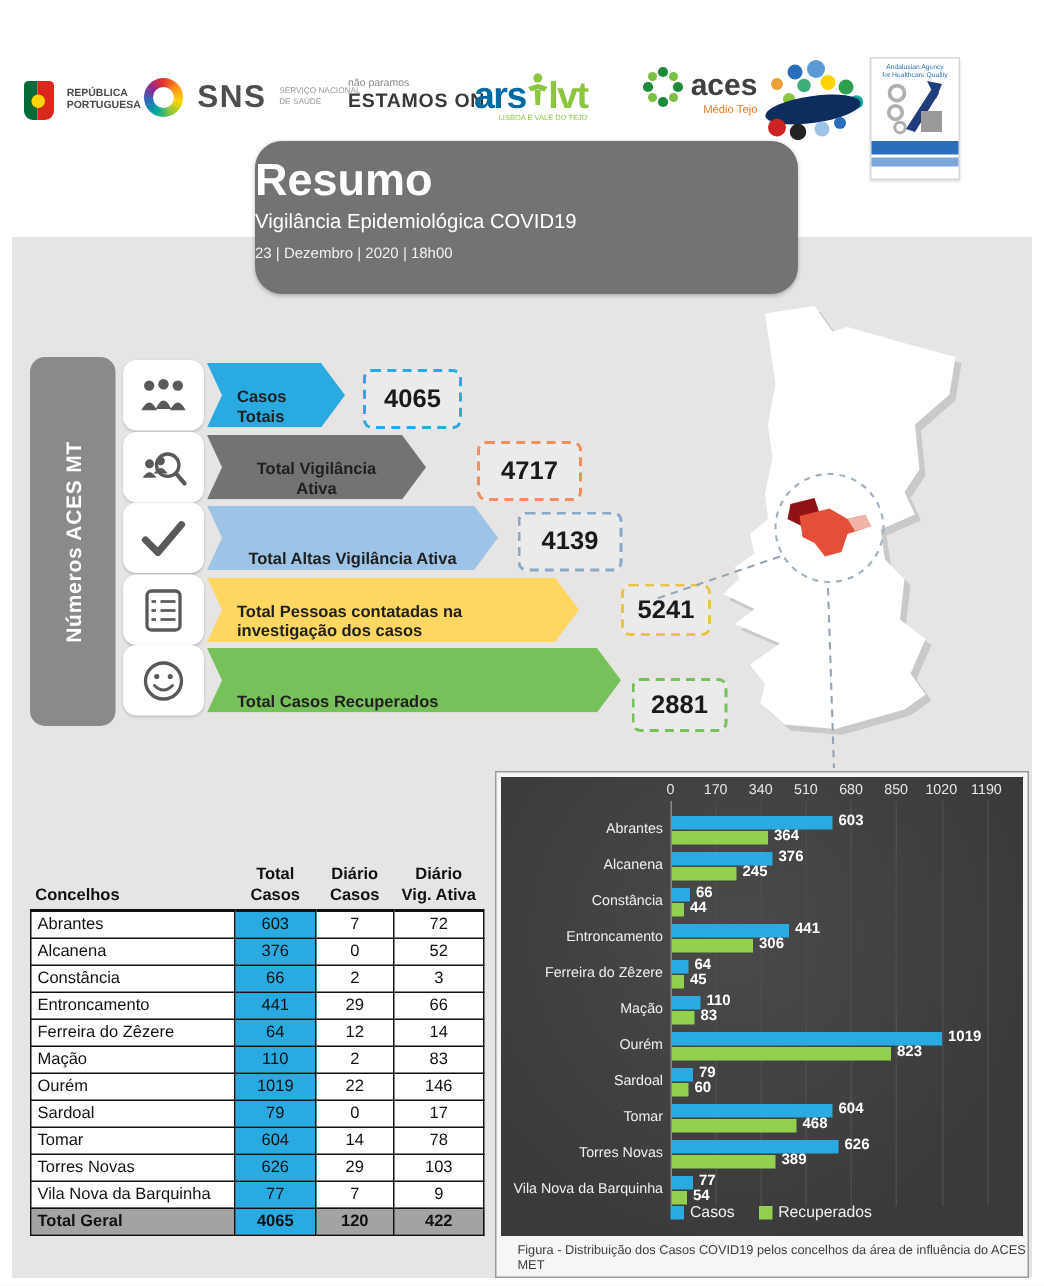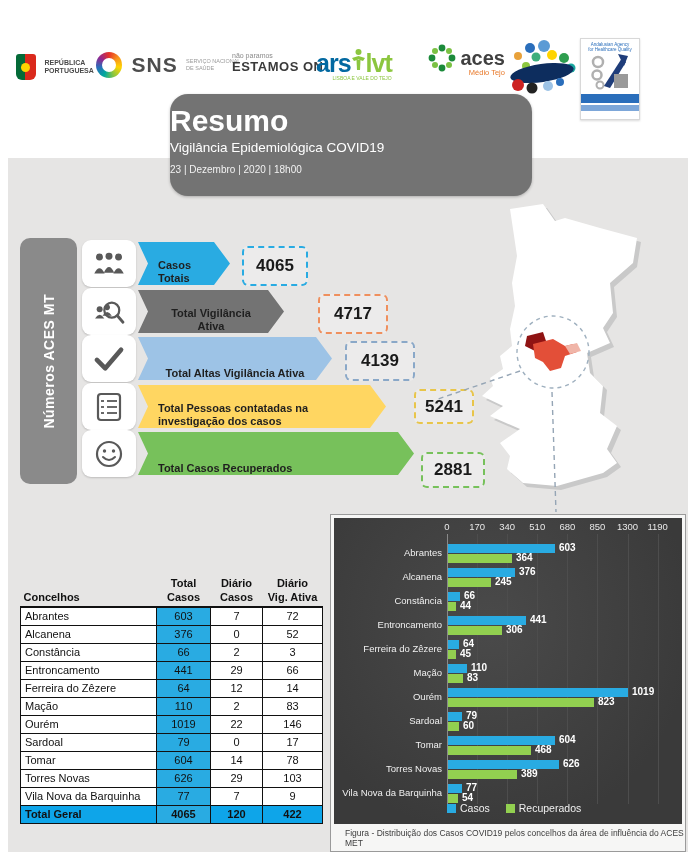--- a/index.html
+++ b/index.html
@@ -65,21 +65,21 @@
   
   .quadro-caption{position:absolute;left:20px;top:516px;width:302px;font-size:10.5px;color:#333;line-height:1.4;}
   table.quadro{position:absolute;left:20px;top:576px;width:302px;border-collapse:collapse;font-size:11px;color:#111;
                table-layout:fixed;}
   table.quadro th{font-weight:bold;vertical-align:bottom;padding:1px 3px;line-height:1.25;background:transparent;}
   table.quadro th.h-name{text-align:left;}
   table.quadro td{border:1.5px solid #111;height:17px;padding:0 4px;background:#fff;}
   table.quadro .c-name{text-align:left;}
   table.quadro .c-total{background:#29abe2;text-align:center;}
   table.quadro .c-diario,table.quadro .c-vig{text-align:center;}
-  table.quadro tr.total td{background:#0ea5e9;font-weight:bold;}
+  table.quadro tr.total td{background:#a3a3a3;font-weight:bold;}
   table.quadro tr.total td.c-total{background:#29abe2;}
   table.quadro thead th{border:none;border-bottom:2px solid #111;text-align:center;}
   
   .chart-panel{position:absolute;left:330px;top:514px;width:356px;height:338px;background:#f6f6f5;
                border:1px solid #9a9a9a;box-sizing:border-box;}
   .chart-dark{position:absolute;left:3px;top:3px;width:348px;height:306px;
               background:radial-gradient(ellipse at 45% 35%, #4a4a4a 0%, #3a3a3a 75%);}
   .fig-caption{position:absolute;left:14px;top:313px;width:340px;font-size:8.5px;color:#3d3d3d;}
   .gridline{position:absolute;top:16px;height:270px;width:1px;background:#4d4d4d;}
   .axisline{position:absolute;top:16px;height:270px;width:1px;background:#8a8a8a;}
@@ -399,21 +399,21 @@
         <div class="tick" style="left: 128.09px;">170</div>
         <div class="gridline" style="left: 173.18px;"></div>
         <div class="tick" style="left: 158.18px;">340</div>
         <div class="gridline" style="left: 203.27px;"></div>
         <div class="tick" style="left: 188.27px;">510</div>
         <div class="gridline" style="left: 233.36px;"></div>
         <div class="tick" style="left: 218.36px;">680</div>
         <div class="gridline" style="left: 263.45px;"></div>
         <div class="tick" style="left: 248.45px;">850</div>
         <div class="gridline" style="left: 293.54px;"></div>
-        <div class="tick" style="left: 278.54px;">1300</div>
+        <div class="tick" style="left: 278.54px;">1020</div>
         <div class="gridline" style="left: 323.63px;"></div>
         <div class="tick" style="left: 308.63px;">1190</div>
         <div class="cat-label" style="top: 29px; left: 2px;">Abrantes</div>
         <div class="hbar" style="left: 114px; top: 26px; width: 107px; background: rgb(41, 171, 226);"></div>
         <div class="bval" style="left: 225px; top: 24px;">603</div>
         <div class="hbar" style="left: 114px; top: 36px; width: 64px; background: rgb(146, 208, 80);"></div>
         <div class="bval" style="left: 182px; top: 34px;">364</div>
         <div class="cat-label" style="top: 53px; left: 2px;">Alcanena</div>
         <div class="hbar" style="left: 114px; top: 50px; width: 67px; background: rgb(41, 171, 226);"></div>
         <div class="bval" style="left: 185px; top: 48px;">376</div>

